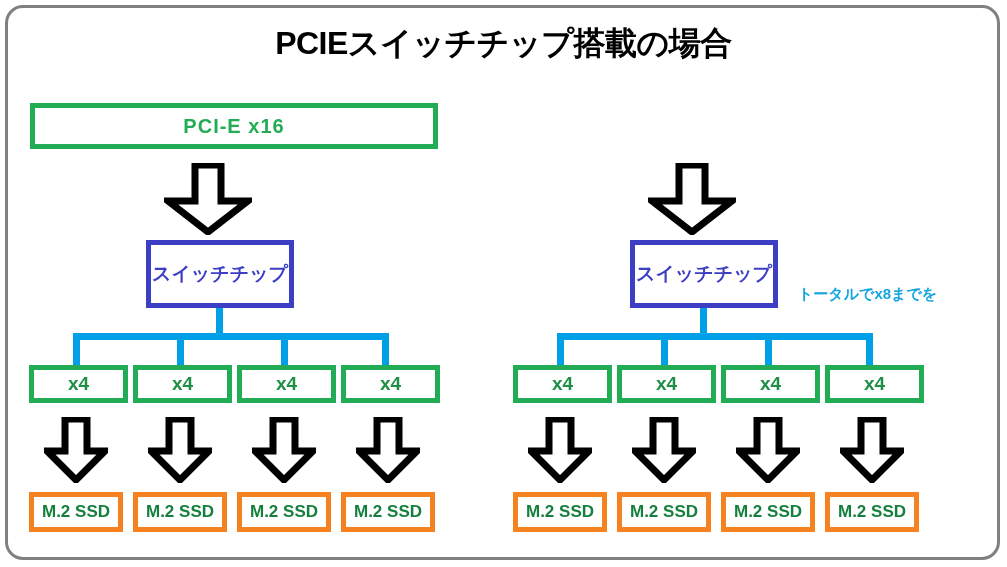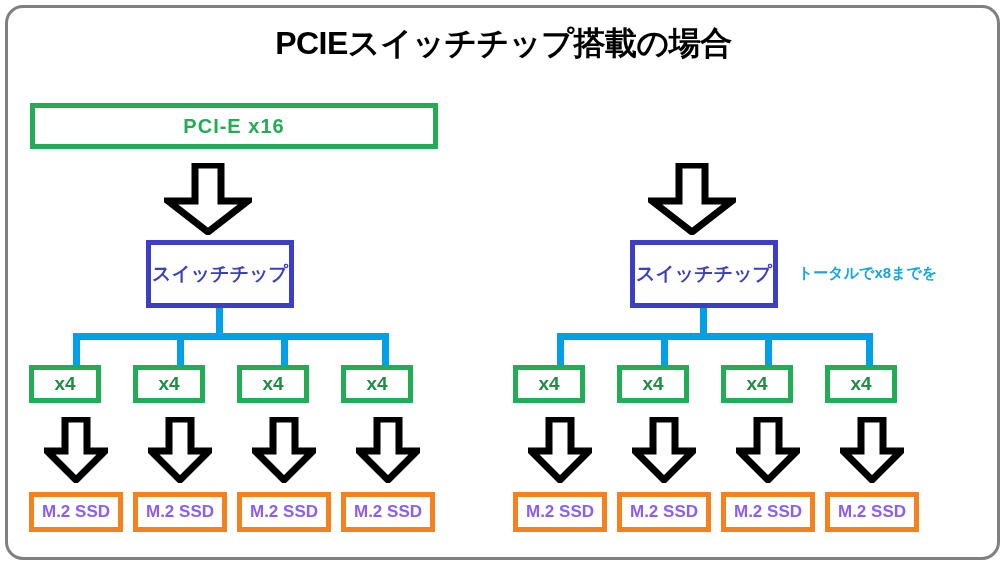--- a/index.html
+++ b/index.html
@@ -60,49 +60,50 @@
   .switch-box {
     border: 5px solid #3c3ec4;
     height: 68px;
     width: 148px;
     font-size: 19px;
     font-weight: bold;
     color: #3c3ec4;
   }
   .x4-box {
     border: 5px solid #22ac55;
-    width: 72px;
+    width: 99px;
     height: 38px;
     font-size: 19px;
     font-weight: bold;
     color: #1f8f45;
   }
   .ssd-box {
     border: 5px solid #f5821f;
     width: 94px;
     height: 40px;
     font-size: 17px;
     font-weight: bold;
-    color: #8b5cf6;
+    color: #15803d;
   }
   
   .conn {
     position: absolute;
     background: #00a0e9;
   }
   .conn-v { width: 7px; }
   .conn-h { height: 7px; }
   
   .note {
     position: absolute;
     font-size: 15px;
     font-weight: bold;
     color: #13a5e0;
     white-space: nowrap;
     line-height: 30px;
+    margin-top: 21px;
   }
   
   .arrow {
     position: absolute;
   }
   .arrow svg { display: block; }
 </style>
 </head>
 <body>
 

